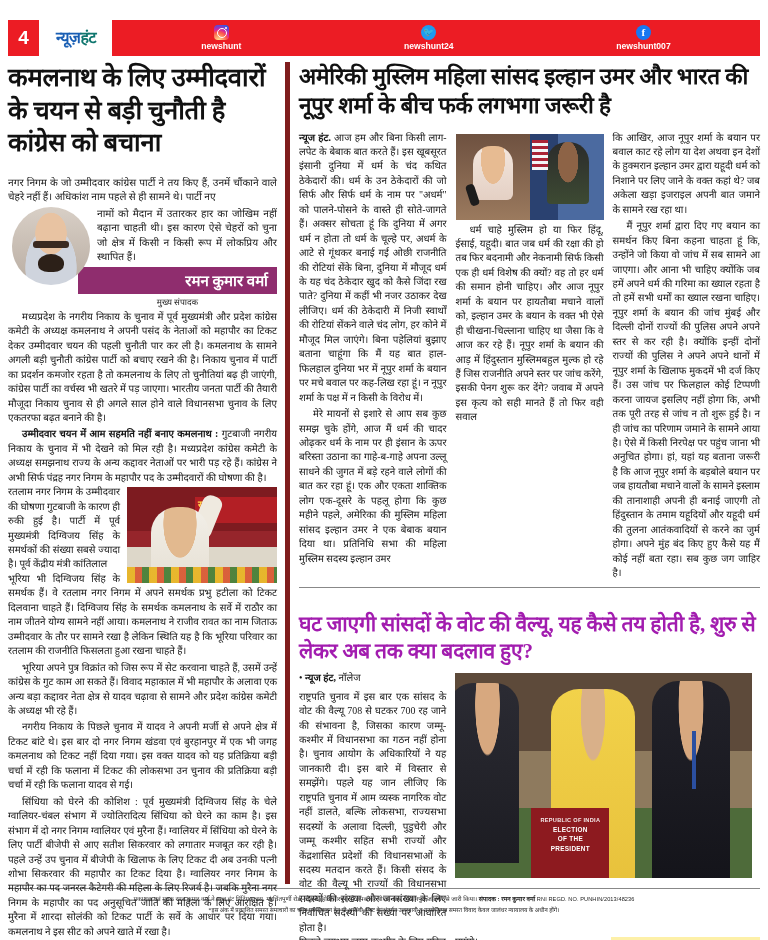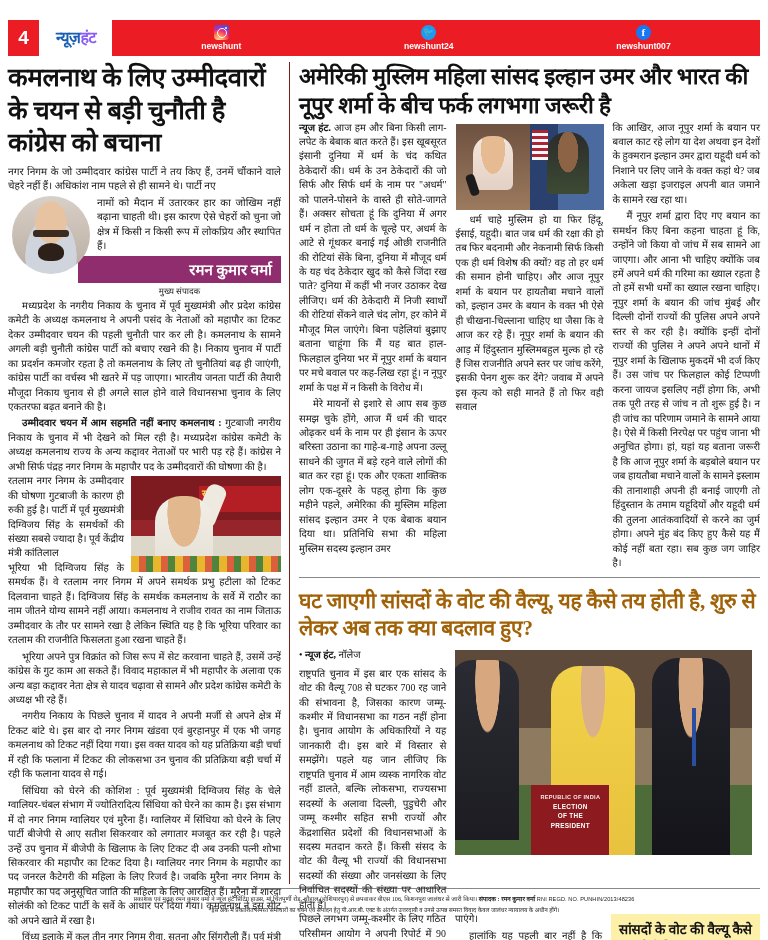--- a/index.html
+++ b/index.html
@@ -23,21 +23,21 @@
     font-size: 19px; font-weight: bold;
     font-family:"Liberation Sans", sans-serif;
     border-right: 1px solid #fff;
   }
   .logo-box {
     width: 72px; background:#fff; display:flex; align-items:center; justify-content:center;
     padding: 2px 3px;
   }
   .logo-txt { font-size: 16px; font-weight: bold; line-height: 1; letter-spacing:-.5px; }
   .logo-a { color:#1a5fb4; }
-  .logo-b { color:#8b5cf6;text-align:center; }
+  .logo-b { color:#0f766e;text-align:center; }
   .dateline {
     flex: 0 0 118px; background:#ec1c24; color:#fff;
     display:flex; flex-direction:column; justify-content:center;
     padding-left: 7px;
     font-family:"Liberation Sans", sans-serif;
     font-size: 8.6px; font-weight:bold; letter-spacing:.2px; line-height:1.3;
   }
   .section-tab {
     flex: 0 0 166px; background:#1464b4; color:#fff;
     display:flex; align-items:center; justify-content:center;
@@ -57,30 +57,30 @@
         background:#fff; border-radius:50%; z-index:2;}
   .tw { background:#1d9bf0; border-radius:50%; position:relative; }
   .tw span { position:absolute; inset:0; color:#fff; font-size:9px; line-height:15px; text-align:center; }
   .fb { background:#1877f2; border-radius:50%; position:relative; }
   .fb span { position:absolute; inset:0; color:#fff; font-size:11px; font-weight:bold;
         line-height:15px; text-align:center; font-family:"Liberation Serif",serif; }
   .soc-lbl { color:#fff; font-family:"Liberation Sans",sans-serif; font-size:8.6px; font-weight:bold; }
 
   
   .grid { display:flex; margin-top: 6px; height: 822px; }
-  .col-left { width: 282px; padding-right: 8px; border-right: 1px solid #7f1d1d; }
+  .col-left { width: 282px; padding-right: 8px; border-right: 5px solid #7f1d1d; }
   .col-right { width: 470px; padding-left: 9px; }
 
   
   .ed-head {
     font-size: 25.5px; font-weight: bold; line-height: 1.28; color:#111;
     letter-spacing:-.2px;
   }
   .ed-lede {
-    font-size: 10.2px; line-height: 1.42; text-align:justify; margin-top: 5px; color:#1a1a1a;
+    font-size: 10.2px; line-height: 1.42; text-align:justify; margin-top: 16px; color:#1a1a1a;
   }
   .portrait-wrap { position:relative; margin-top: 2px; }
   .portrait {
     float:left; width: 78px; height: 78px; border-radius: 50%;
     margin: 0 7px 2px 4px;
     background:
       radial-gradient(ellipse at 50% 34%, #e8c3a2 0 28%, rgba(232,195,162,0) 29%),
       radial-gradient(ellipse at 50% 78%, #cfd4dd 0 46%, rgba(207,212,221,0) 47%),
       linear-gradient(#d8cfc6, #b9ada2);
     position:relative; overflow:hidden;
@@ -131,21 +131,21 @@
   .photo-rally .flowers {
     position:absolute; left:0; bottom:0; width:100%; height:16px;
     background: repeating-linear-gradient(90deg,#e8b21b 0 8px,#d9532b 8px 15px,#3f7a2e 15px 22px);
     opacity:.9;
   }
 
   
   .a2-head {
     font-size: 22.5px; font-weight:bold; line-height:1.3; color:#111; letter-spacing:-.2px;
   }
-  .a2-cols { display:flex; gap:9px; margin-top:0; }
+  .a2-cols { display:flex; gap:9px; margin-top:10px; }
   .a2-c { width: 148px; }
   .kicker { font-weight:bold; }
   .photo-pair {
     width: 148px; height: 86px; margin: 3px 0 3px 0; display:flex; overflow:hidden;
   }
   .pp-l, .pp-r { width:50%; height:100%; position:relative; overflow:hidden; }
   .pp-l { background: linear-gradient(#6e5140, #9b7a5e); }
   .pp-l::before {
     content:""; position:absolute; left:50%; top:14%; width:40px; height:54px; margin-left:-20px;
     background: radial-gradient(ellipse at 50% 25%, #e7bb92 0 42%, rgba(0,0,0,0) 43%),
@@ -165,21 +165,21 @@
   }
   .pp-r::after {
     content:""; position:absolute; left:2px; top:6px; width:16px; height:30px;
     background: repeating-linear-gradient(#b22234 0 3px, #fff 3px 6px);
     opacity:.95;
   }
 
   
   .rule-thin { border-top:1px solid #888; margin: 6px 0 0 0; }
   .a3-head {
-    font-size: 21px; font-weight:bold; line-height:1.3; color:#a16207; margin-top:10px;
+    font-size: 21px; font-weight:bold; line-height:1.3; color:#a21caf; margin-top:23px;
     letter-spacing:-.2px;
   }
   .a3-body { display:flex; gap:9px; margin-top:6px; }
   .a3-c { width:148px; }
   .a3-right { width:148px; }
   .photo-vote {
     width: 297px; height: 205px; margin: 2px 0 4px 0; position:relative; overflow:hidden;
     background: linear-gradient(#5d4a3a 0 38%, #8e7a5e 38% 66%, #4e6b3a 66% 100%);
   }
   .pv-manL {
@@ -268,21 +268,21 @@
 
       <div class="portrait-wrap">
         <div class="portrait"></div>
         <p class="ed-lede" style="margin-top:0">नामों को मैदान में उतारकर हार का जोखिम नहीं बढ़ाना चाहती थी। इस कारण ऐसे चेहरों को चुना जो क्षेत्र में किसी न किसी रूप में लोकप्रिय और स्थापित हैं।</p>
         <div class="byline-bar">रमन कुमार वर्मा</div>
         <div class="byline-sub">मुख्य संपादक</div>
       </div>
 
       <p class="body-txt p-gap" style="clear:both">मध्यप्रदेश के नगरीय निकाय के चुनाव में पूर्व मुख्यमंत्री और प्रदेश कांग्रेस कमेटी के अध्यक्ष कमलनाथ ने अपनी पसंद के नेताओं को महापौर का टिकट देकर उम्मीदवार चयन की पहली चुनौती पार कर ली है। कमलनाथ के सामने अगली बड़ी चुनौती कांग्रेस पार्टी को बचाए रखने की है। निकाय चुनाव में पार्टी का प्रदर्शन कमजोर रहता है तो कमलनाथ के लिए तो चुनौतियां बढ़ ही जाएंगी, कांग्रेस पार्टी का वर्चस्व भी खतरे में पड़ जाएगा। भारतीय जनता पार्टी की तैयारी मौजूदा निकाय चुनाव से ही अगले साल होने वाले विधानसभा चुनाव के लिए एकतरफा बढ़त बनाने की है।</p>
 
-      <p class="body-txt p-gap"><b>उम्मीदवार चयन में आम सहमति नहीं बनाए कमलनाथ :</b><span> गुटबाजी नगरीय निकाय के चुनाव में भी देखने को मिल रही है। मध्यप्रदेश कांग्रेस कमेटी के अध्यक्ष कमलनाथ राज्य के अन्य कद्दावर नेताओं पर भारी पड़ रहे हैं। कांग्रेस ने अभी सिर्फ पंद्रह नगर निगम के महापौर पद के उम्मीदवारों की घोषणा की है।</span></p>
+      <p class="body-txt p-gap"><b>उम्मीदवार चयन में आम सहमति नहीं बनाए कमलनाथ :</b><span> गुटबाजी नगरीय निकाय के चुनाव में भी देखने को मिल रही है। मध्यप्रदेश कांग्रेस कमेटी के अध्यक्ष समझनाथ राज्य के अन्य कद्दावर नेताओं पर भारी पड़ रहे हैं। कांग्रेस ने अभी सिर्फ पंद्रह नगर निगम के महापौर पद के उम्मीदवारों की घोषणा की है।</span></p>
 
       <div class="photo-rally">
         <div class="banner">सम्पत्त<br>जन</div>
         <div class="arm"></div>
         <div class="man"></div>
         <div class="flowers"></div>
       </div>
 
       <p class="body-txt noind">रतलाम नगर निगम के उम्मीदवार की घोषणा गुटबाजी के कारण ही रुकी हुई है। पार्टी में पूर्व मुख्यमंत्री दिग्विजय सिंह के समर्थकों की संख्या सबसे ज्यादा है। पूर्व केंद्रीय मंत्री कांतिलाल</p>
       <p class="body-txt noind">भूरिया भी दिग्विजय सिंह के समर्थक हैं। वे रतलाम नगर निगम में अपने समर्थक प्रभु हटीला को टिकट दिलवाना चाहते हैं। दिग्विजय सिंह के समर्थक कमलनाथ के सर्वे में राठौर का नाम जीतने योग्य सामने नहीं आया। कमलनाथ ने राजीव रावत का नाम जिताऊ उम्मीदवार के तौर पर सामने रखा है लेकिन स्थिति यह है कि भूरिया परिवार का रतलाम की राजनीति फिसलता हुआ रखना चाहते हैं।</p>

